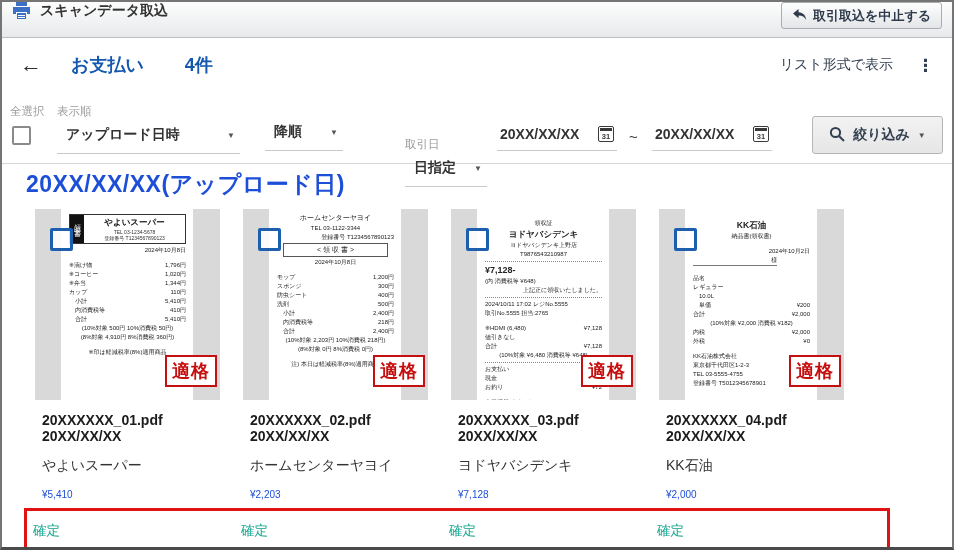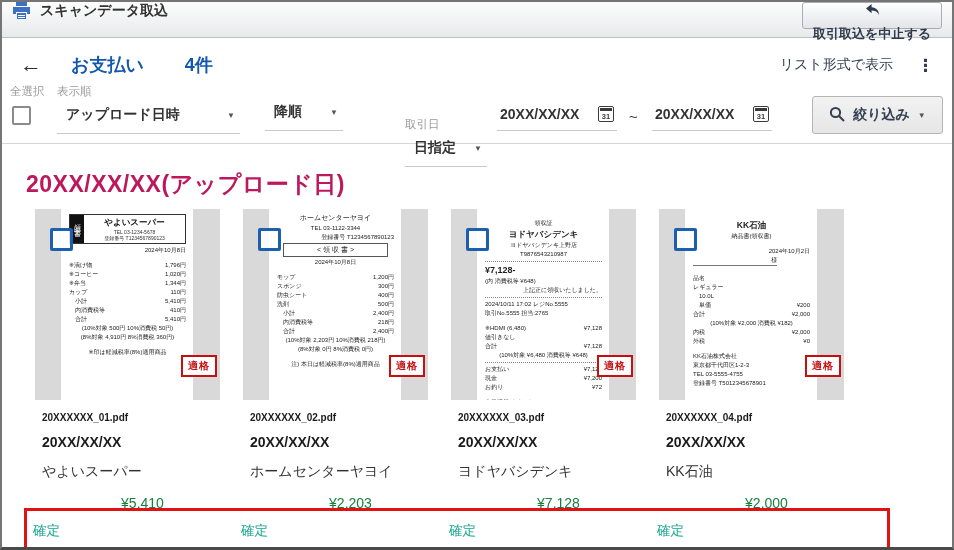--- a/index.html
+++ b/index.html
@@ -8,34 +8,34 @@
             border:2px solid #757575; border-bottom:3px solid #4a4a4a; }
 
   
   .titlebar { position:absolute; top:0; left:0; right:0; height:36px;
               background:linear-gradient(#fdfdfd,#e7e9eb); border-bottom:1px solid #bcbfc2;
               display:flex; align-items:flex-start; padding:0 10px; }
   .app-title { margin-left:9px; font-size:14px; font-weight:bold; color:#333; }
   .abort-btn { margin-left:auto; height:27px; display:flex; align-items:center; gap:6px;
                background:linear-gradient(#fefefe,#e3e5e8); border:1px solid #a9adb2; border-radius:3px;
                padding:0 10px; font-size:13px; font-weight:bold; color:#2f3b4c; cursor:pointer;
-               font-family:inherit;flex-direction:column; }
+               font-family:inherit; }
 
   
   .pageheader { position:absolute; top:37px; left:0; right:0; height:52px;
                 display:flex; align-items:center; padding:0 18px; }
   .back-arrow { font-size:22px; color:#2f2f2f; cursor:pointer; line-height:1; }
   .ph-title { margin-left:29px; font-size:18px; font-weight:bold; color:#1457ae; }
   .ph-count { margin-left:41px; font-size:18px; font-weight:bold; color:#1457ae; }
   .ph-right { margin-left:auto; display:flex; align-items:center; }
   .view-toggle { font-size:14px; color:#333f50; cursor:pointer; }
   .kebab { margin-left:24px; font-size:17px; font-weight:bold; color:#333f50; cursor:pointer; }
 
   
-  .filterbar { position:absolute; top:74px; left:0; right:0; height:68px; border-bottom:1px solid #d6d6d6; }
+  .filterbar { position:absolute; top:94px; left:0; right:0; height:68px; border-bottom:1px solid #d6d6d6; }
   .f-label { font-size:11.5px; color:#9a9a9a; }
   .f-group { position:absolute; top:8px; }
   .f-select { display:flex; justify-content:space-between; align-items:center;
               border-bottom:1px solid #c9c9c9; padding:7px 5px 9px 9px; cursor:pointer; }
   .f-value { font-size:14px; font-weight:600; color:#333; }
   .caret { font-size:8px; color:#555; }
   #g-selectall { left:8px; }
   .sel-all-box { margin-top:7px; margin-left:2px; width:19px; height:19px; border:2px solid #8a8a8a;
                  border-radius:2px; background:#fff; cursor:pointer; }
   #g-sort { left:55px; width:183px; }
@@ -51,34 +51,34 @@
          display:flex; align-items:flex-end; justify-content:center; font-size:7.5px; font-weight:bold;
          color:#3a3a3a; line-height:1; padding-bottom:1px; }
   .cal::before { content:""; position:absolute; top:1px; left:1px; right:1px; height:3px; background:#3a3a3a; }
   .filter-btn { position:absolute; right:9px; top:20px; width:131px; height:38px;
                 background:linear-gradient(#f2f2f2,#e6e6e6); border:1px solid #b5b5b5; border-radius:3px;
                 display:flex; align-items:center; justify-content:center; gap:8px;
                 font-size:14px; font-weight:600; color:#333f50; cursor:pointer; font-family:inherit; }
 
   
   .sec-heading { position:absolute; top:167px; left:24px; font-size:23px; font-weight:bold;
-                 color:#be185d; letter-spacing:.5px; }
+                 color:#1d4ed8; letter-spacing:.5px; }
 
   
   .cards { position:absolute; top:207px; left:33px; display:flex; }
   .card { width:208px; }
   .thumb { position:relative; width:185px; height:191px; cursor:pointer; }
   .bar-l { position:absolute; left:0; top:0; width:26px; height:100%; background:#d9d9d9; }
   .bar-r { position:absolute; right:0; top:0; width:27px; height:100%; background:#d9d9d9; }
   .receipt { position:absolute; left:28px; top:0; width:129px; height:100%; background:#fff;
              padding:4px 6px; overflow:hidden; }
   .cbox { position:absolute; left:15px; top:19px; width:23px; height:23px; border:3px solid #1b5fae;
           border-radius:2px; background:rgba(255,255,255,.85); cursor:pointer; z-index:2; }
   .badge { position:absolute; right:3px; top:146px; border:2px solid #c60f0f; color:#c60f0f;
-           background:#fff; font-size:10px; font-weight:bold; padding:2px 5px; letter-spacing:1px; z-index:2; }
+           background:#fff; font-size:18px; font-weight:bold; padding:2px 5px; letter-spacing:1px; z-index:2; }
 
   
   .rl { font-size:6px; line-height:1.5; color:#222; }
   .rl-t   { font-weight:bold; text-align:center; font-size:8.5px; }
   .rl-t2  { text-align:center; font-size:7px; }
   .rl-c   { text-align:center; }
   .rl-cr  { text-align:right; }
   .rl-cl  { text-align:left; }
   .rl-row { display:flex; justify-content:space-between; }
   .rl-box { border:1px solid #555; text-align:center; margin:1px 6px; font-size:7px; padding:1px 0; }
@@ -88,24 +88,24 @@
   .rl-uline { border-bottom:1px solid #777; text-align:right; width:72%; margin-bottom:2px; }
   .r1hdr { display:flex; border:1px solid #333; margin:1px 0 2px 0; }
   .r1label { background:#111; color:#fff; writing-mode:vertical-rl; font-size:7px; letter-spacing:3px;
              padding:3px 2px; }
   .r1info { flex:1; text-align:center; padding:2px 1px; }
   .r1store { font-weight:bold; font-size:8.5px; color:#111; }
   .r1small { font-size:5px; color:#333; }
 
   
   .caption { margin-top:12px; padding-left:7px; }
-  .cap-fn { font-size:10px; font-weight:bold; color:#1b1b1b; margin-bottom:11px; }
+  .cap-fn { font-size:14px; font-weight:bold; color:#1b1b1b; }
   .cap-dt { font-size:14px; font-weight:bold; color:#1b1b1b; margin-bottom:13px; }
   .cap-vendor { font-size:14px; color:#333; margin-bottom:14px; }
-  .cap-amount { font-size:14px; color:#15803d;text-align:center; }
+  .cap-amount { font-size:10px; color:#1d4ed8; }
 
   
   .redbox { position:absolute; left:22px; top:506px; width:866px; height:45px;
             border:3px solid #e01212; }
   .confirm { position:absolute; top:50%; transform:translateY(-50%); font-size:13.5px; color:#13a28d;
              cursor:pointer; }
 </style>
 </head>
 <body>
 

